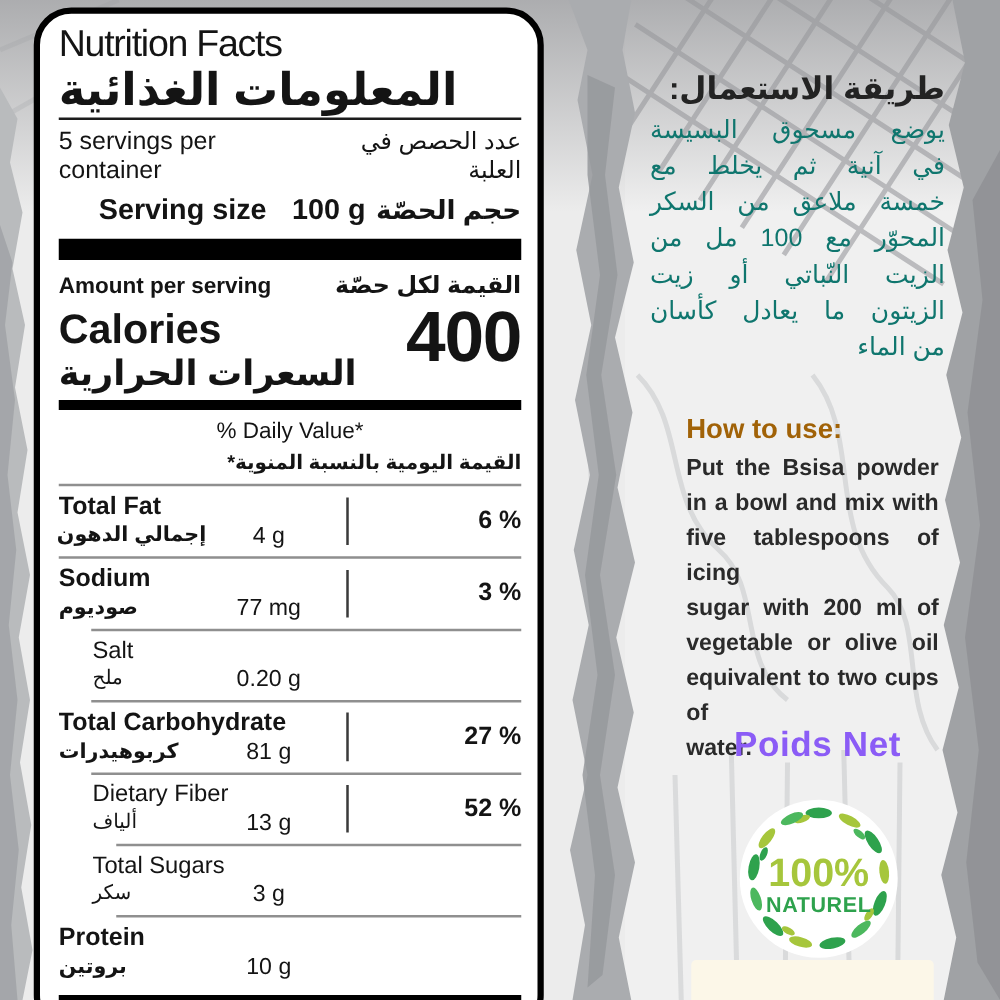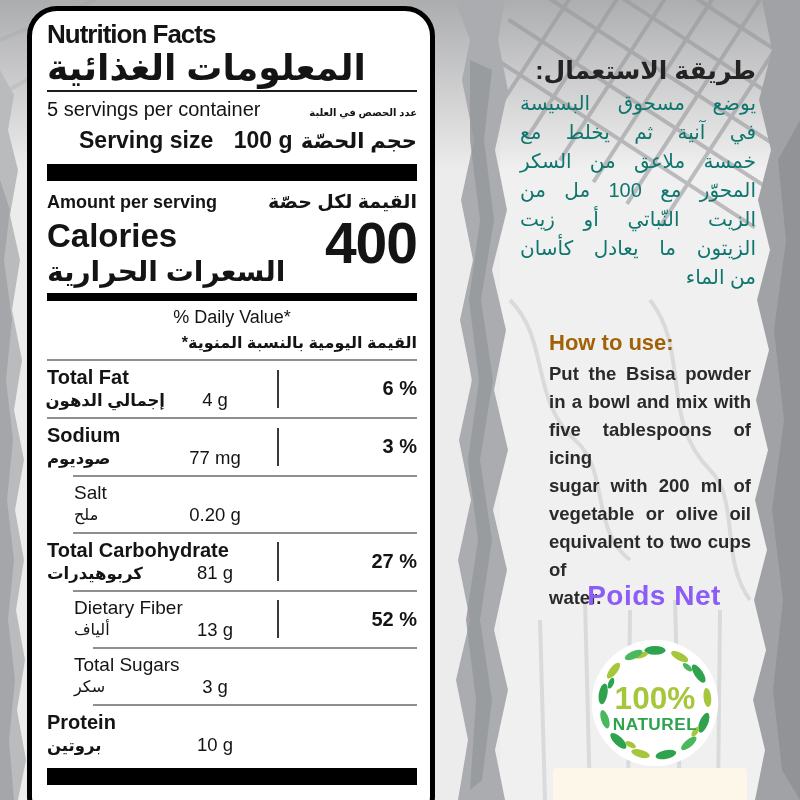--- a/index.html
+++ b/index.html
@@ -11,26 +11,26 @@
   }
   #bg-art{position:absolute;inset:0;z-index:0;}
 
   
   .nf-label{
     position:absolute;left:27px;top:6px;width:408px;height:820px;
     background:#ffffff;border:5px solid #000;border-radius:30px;
     z-index:3;box-sizing:border-box;
     padding:8px 13px 0 15px;
   }
-  .nf-title-en{font-size:26px;font-weight:bold;letter-spacing:-1px;line-height:1.0;margin:2px 0 0 0;}
+  .nf-title-en{font-size:30px;font-weight:normal;letter-spacing:-1px;line-height:1.0;margin:2px 0 0 0;}
   .nf-title-ar{font-size:36px;font-weight:bold;direction:rtl;text-align:left;line-height:1.15;margin:0 0 2px 0;}
   .nf-rule{height:2px;background:#1c1c1c;margin:2px 0 6px 0;}
   .nf-flex{display:flex;justify-content:space-between;align-items:baseline;}
   .servings-en{font-size:20px;}
-  .servings-ar{font-size:10px;font-weight:bold;direction:rtl;}
+  .servings-ar{font-size:19px;font-weight:normal;direction:rtl;}
   .ssize{margin-top:6px;}
   .ssize-en{font-size:23px;font-weight:bold;margin-left:32px;}
   .ssize-val{font-size:23px;font-weight:bold;margin-left:16px;}
   .ssize-ar{font-size:21px;font-weight:bold;direction:rtl;}
   .bar-thick{height:17px;background:#000;margin:10px 0 9px 0;}
   .bar-mid{height:8px;background:#000;margin:5px 0 6px 0;}
   .aps-en{font-size:18px;font-weight:bold;}
   .aps-ar{font-size:19px;font-weight:bold;direction:rtl;}
   .cal-row{display:flex;justify-content:space-between;align-items:flex-start;margin-top:6px;}
   .cal-en{font-size:33px;font-weight:bold;line-height:1.0;}

